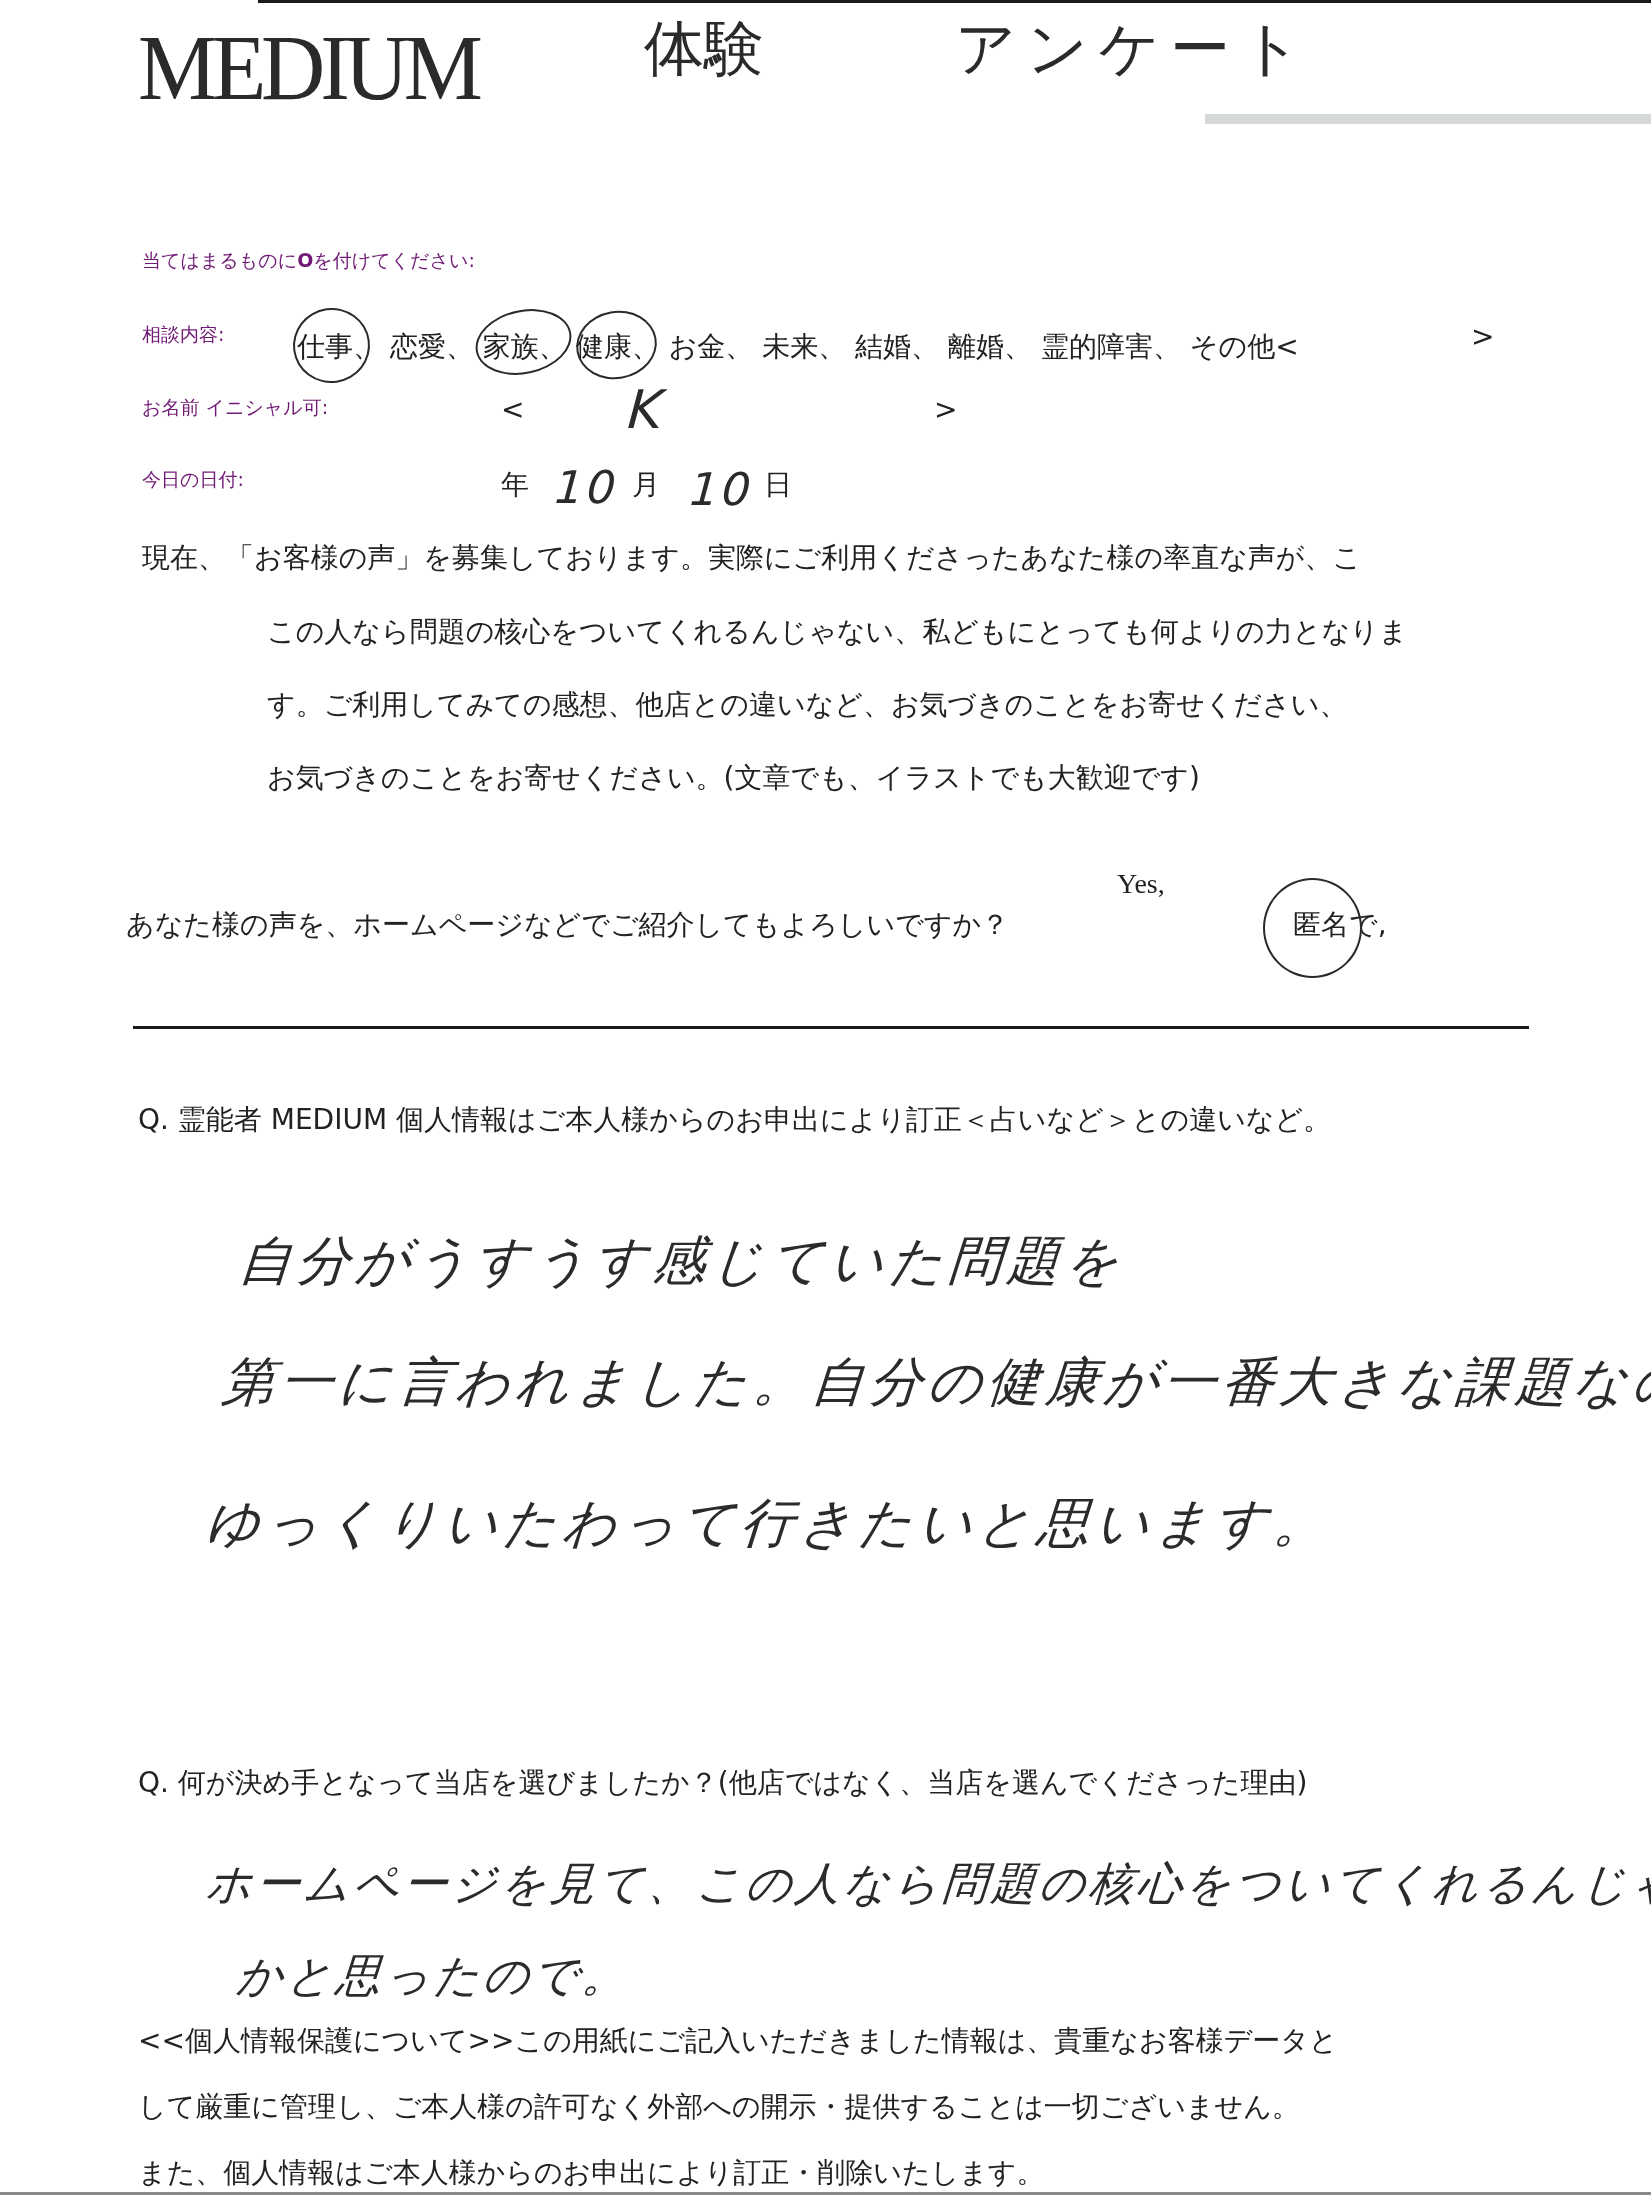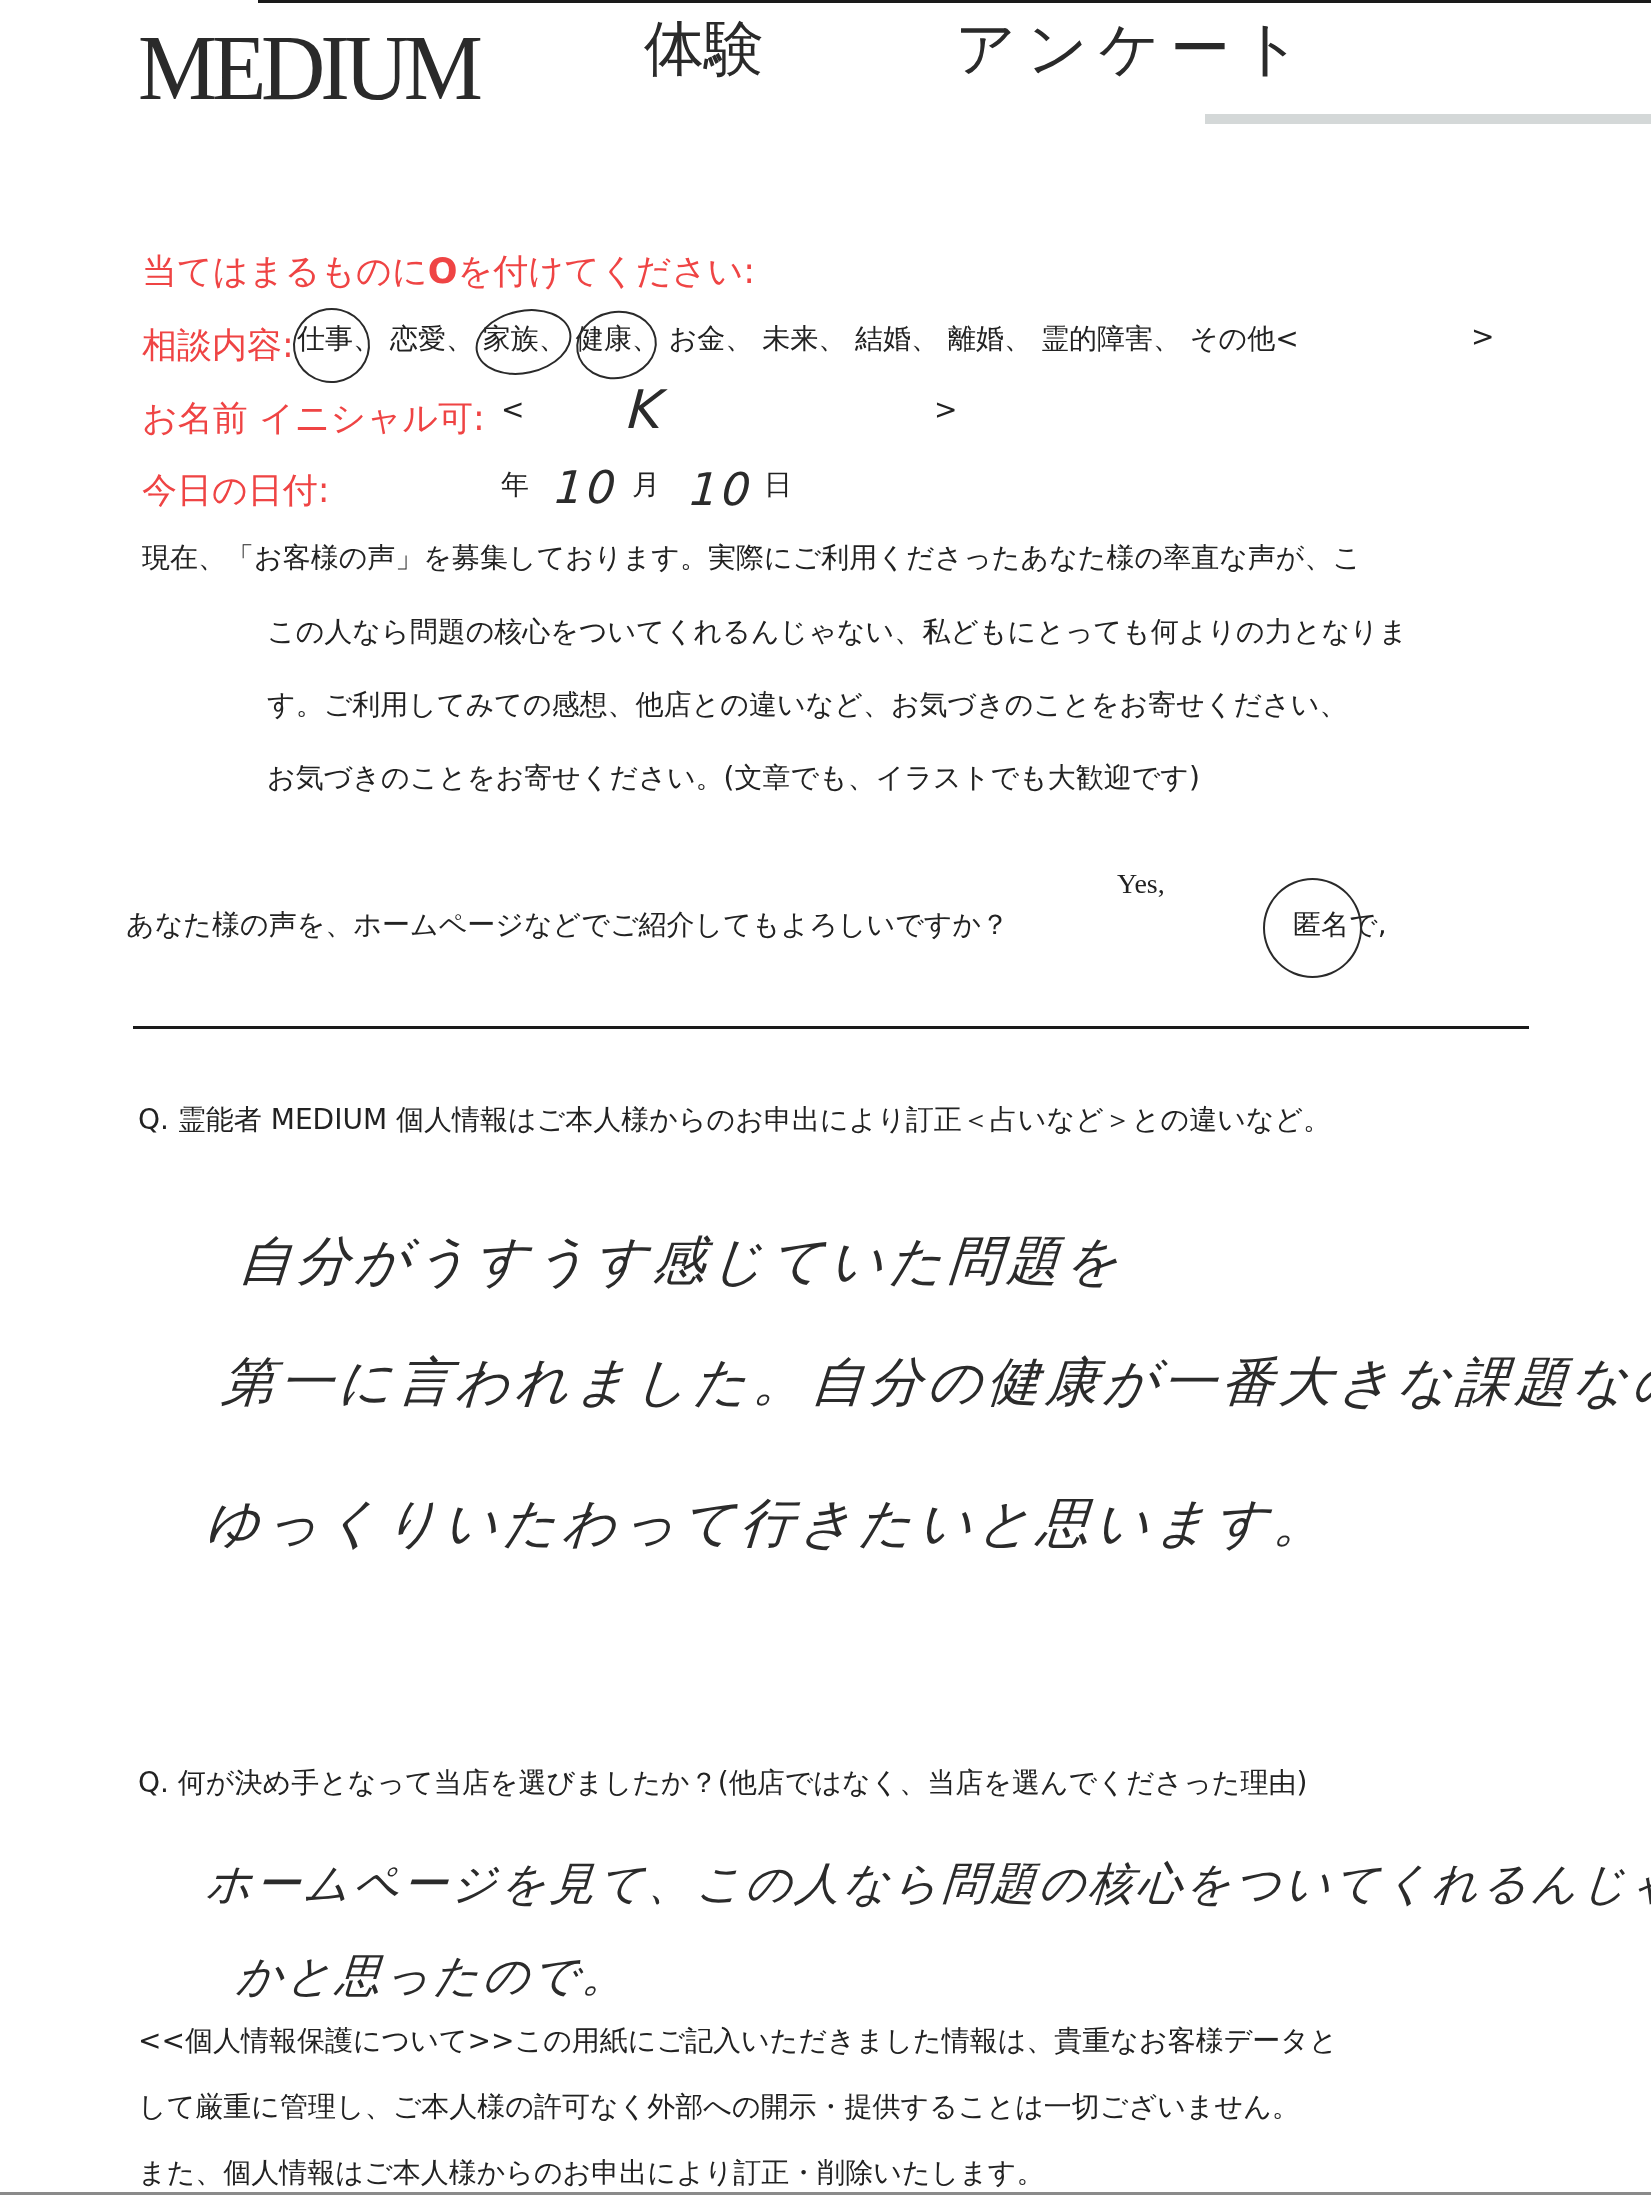--- a/index.html
+++ b/index.html
@@ -8,21 +8,21 @@
     background:#ffffff; color:#1e1e1e;
     font-family:"DejaVu Sans","Liberation Sans",sans-serif;
   }
   .abs { position:absolute; white-space:nowrap; }
   .top-border { left:0; top:0; width:1652px; height:3.4px; background:#1a1a1a; }
   .top-border-gap { left:0; top:0; width:258px; height:3.4px; background:#fff; }
   .gray-bar { left:1205px; top:114px; width:447px; height:10.3px; background:#d4d8d8; }
   .title { top:15.5px; font-family:"Liberation Serif","DejaVu Serif",serif; font-size:89px; color:#2a2a2a; letter-spacing:-5.2px; transform:scaleY(1.05); }
   .title-jp { top:8.6px; font-family:"DejaVu Serif","Liberation Serif",serif; font-size:60px; color:#2a2a2a; font-weight:300; }
   .txt { font-size:28px; color:#222; }
-  .label { font-size:35px; color:#ef4444; }
+  .label { font-size:19px; color:#701a75; }
   .bold-o { font-weight:bold; }
   .hw { font-family:"DejaVu Sans",sans-serif; color:#2b2b2b; font-style:italic; font-weight:300; }
   .hw-lg { font-size:53px; letter-spacing:5.2px; transform:skewX(-4deg); }
   .hw-md { font-size:45px; letter-spacing:3.4px; transform:skewX(-4deg); }
   .circle { position:absolute; border:2.6px solid #2a2a2a; border-radius:50%; }
   .rule { position:absolute; height:2.6px; background:#1a1a1a; }
   .bottom-rule { position:absolute; left:0; top:2192px; width:1652px; height:2.6px; background:#8a8a8a; }
   .serif { font-family:"Liberation Serif","DejaVu Serif",serif; }
 </style>
 </head>
@@ -34,21 +34,21 @@
 
 <div class="abs title" style="left:138px;">MEDIUM</div>
 <div class="abs title-jp" style="left:644px;">体験</div>
 <div class="abs title-jp" style="left:955px; letter-spacing:10.3px;">アンケート</div>
 
 <div class="abs label" style="left:142px; top:248px;">
   <span>当てはまるものに</span><span class="bold-o">O</span><span>を付けてください:</span>
 </div>
 
 <div class="abs label" style="left:142px; top:322px;">相談内容:</div>
-<div class="abs txt" style="left:297px; top:320px;">
+<div class="abs txt" style="left:297px; top:328px;">
   <span>仕事</span><span>、</span>
   <span>恋愛</span><span>、</span>
   <span>家族</span><span>、</span>
   <span>健康</span><span>、</span>
   <span>お金</span><span>、</span>
   <span>未来</span><span>、</span>
   <span>結婚</span><span>、</span>
   <span>離婚</span><span>、</span>
   <span>霊的障害</span><span>、</span>
   <span>その他</span><span>&lt;</span>

